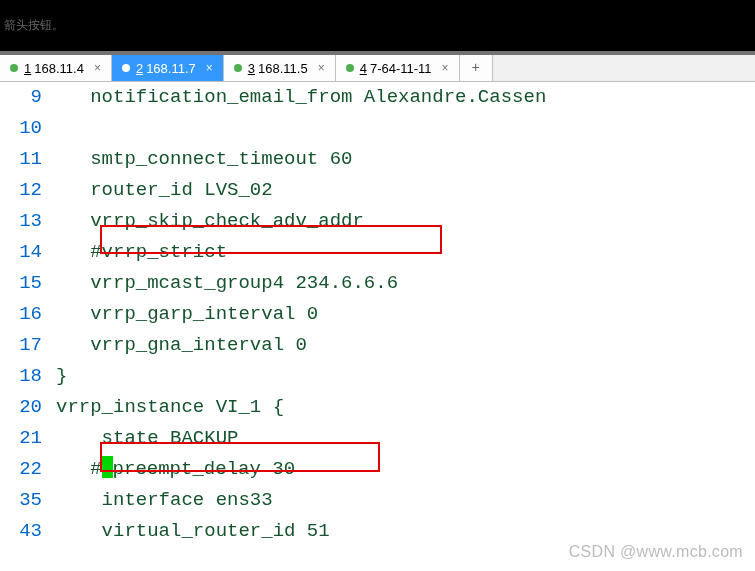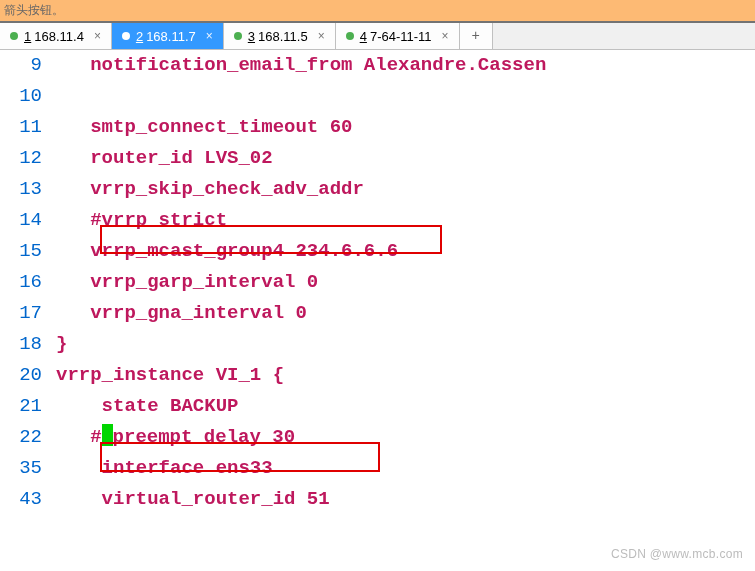--- a/index.html
+++ b/index.html
@@ -6,26 +6,26 @@
     body {
       font-family: Consolas, "Courier New", monospace;
       font-size: 18px;
       background: #fff;
       overflow: hidden;
       width: 755px;
       height: 571px;
       position: relative;
     }
     .top-bar {
-      background: #fdba74;
+      background: #000000;
       font-family: "Microsoft YaHei", sans-serif;
       font-size: 12px;
       color: #666;
-      padding: 2px 4px;
-      border-bottom: 2px solid #737373;
+      padding: 17px 4px;
+      border-bottom: 4px solid #737373;
     }
     .tabs {
       display: flex;
       background: #f0f0f0;
       border-bottom: 1px solid #c0c0c0;
       align-items: stretch;
     }
     .tab {
       display: flex;
       align-items: center;
@@ -83,24 +83,23 @@
       white-space: pre;
     }
     .line-num {
       width: 56px;
       text-align: right;
       padding-right: 14px;
       color: #0066cc;
       font-size: 19px;
     }
     .line-content {
-      color: #be185d;
+      color: #14532d;
       font-size: 19px;
       position: relative;
-      font-weight: bold;
     }
     .highlight-box {
       position: absolute;
       border: 2px solid #e00000;
       pointer-events: none;
       z-index: 5;
     }
     .box1 {
       left: 100px;
       top: 225px;
@@ -118,21 +117,21 @@
       width: 11px;
       height: 22px;
       background: #00d600;
       vertical-align: -4px;
     }
     .watermark {
       position: absolute;
       right: 12px;
       bottom: 10px;
       font-family: Arial, sans-serif;
-      font-size: 12px;
+      font-size: 16px;
       color: #bcbcbc;
       letter-spacing: 0.3px;
     }
   </style>
 </head>
 <body>
 
 <div class="top-bar">
   <span>箭头按钮。</span>
 </div>

